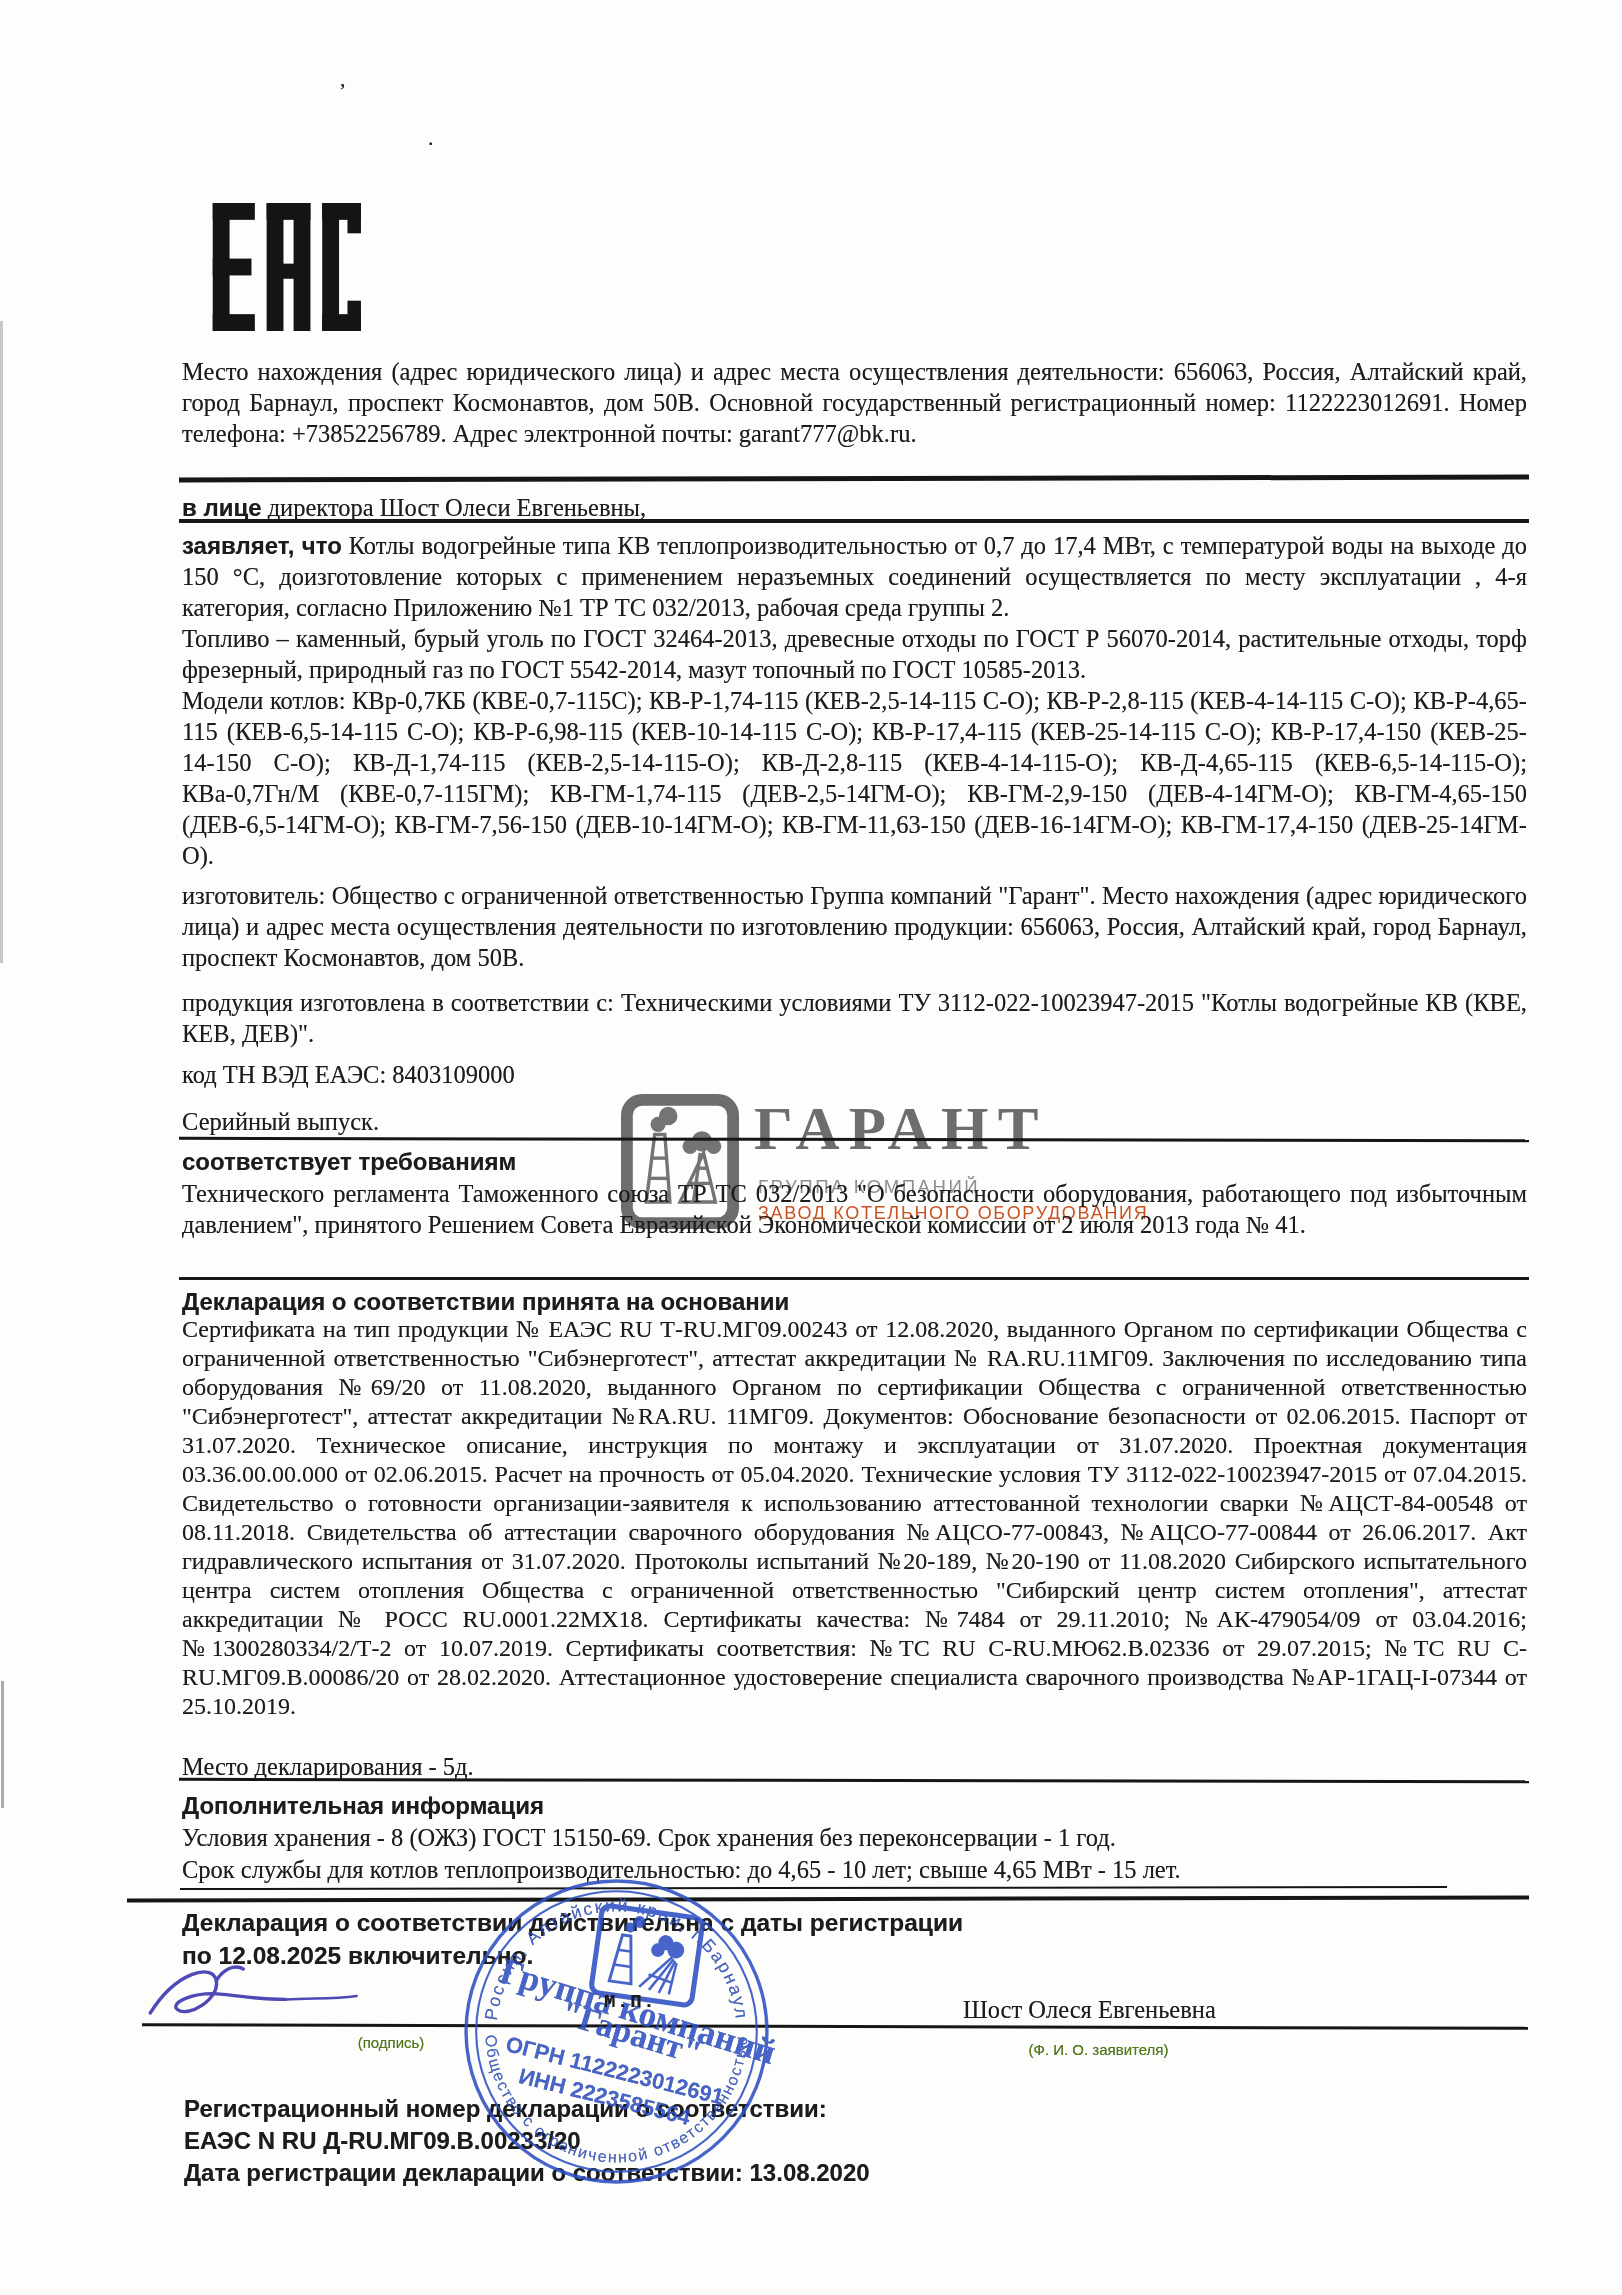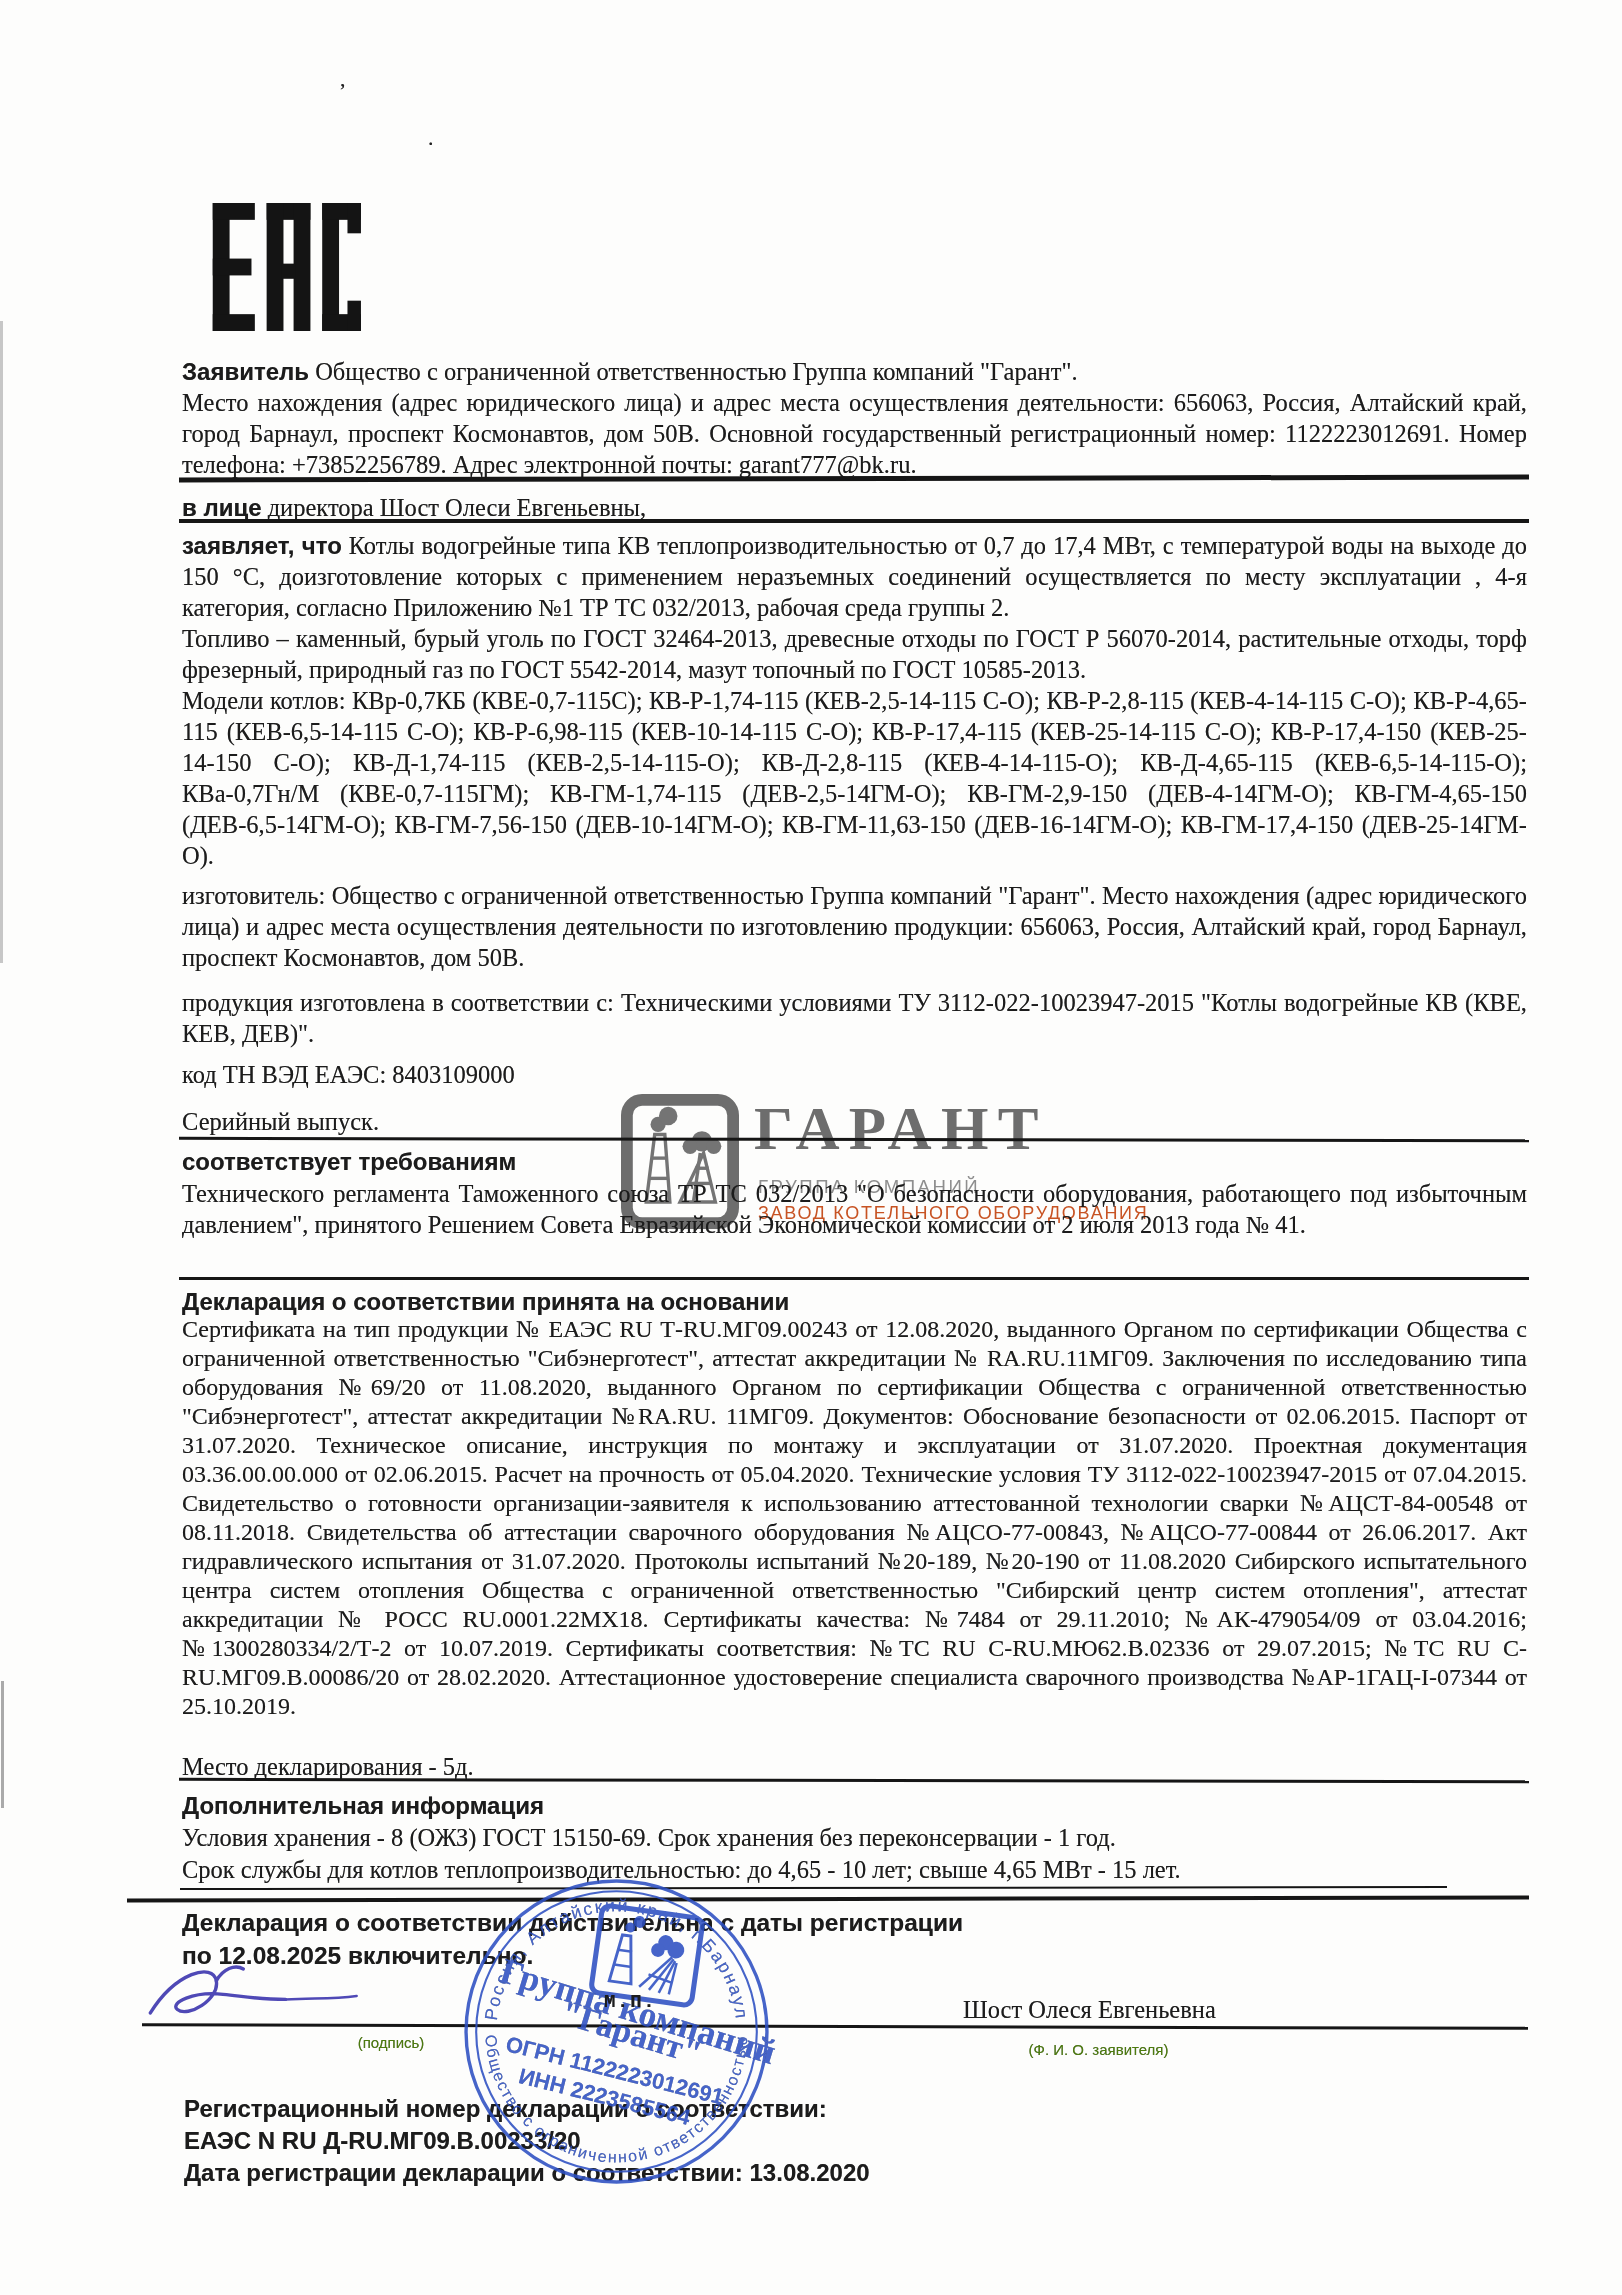--- a/index.html
+++ b/index.html
@@ -80,24 +80,20 @@
           <circle cx="82" cy="62" r="9"></circle>
           <circle cx="110" cy="62" r="9"></circle>
       </g>
     </svg>
   </div>
   <div class="abs wm wm-brand" style="left:754px;top:1098px">ГАРАНТ</div>
   <div class="abs wm wm-sub1" style="left:758px;top:1176px">ГРУППА КОМПАНИЙ</div>
   <div class="abs wm wm-sub2" style="left:758px;top:1203px">ЗАВОД КОТЕЛЬНОГО ОБОРУДОВАНИЯ</div>
 
   <div class="abs serif z2" style="left:182px;top:356px;width:1345px">
-    <p>
-      <span class="blabel">Заявитель</span>
-      <span>Общество с ограниченной ответственностью Группа компаний "Гарант".</span>
-    </p>
     <p class="just">Место нахождения (адрес юридического лица) и адрес места осуществления деятельности: 656063, Россия, Алтайский край, город Барнаул, проспект Космонавтов, дом 50В. Основной государственный регистрационный номер: 1122223012691. Номер телефона: +73852256789. Адрес электронной почты: garant777@bk.ru.</p>
   </div>
   <div class="rule" style="left:179px;top:476px;width:1350px;height:5px;transform:rotate(-.12deg)"></div>
 
   <p class="abs serif z2" style="left:182px;top:492px">
     <span class="blabel">в лице</span>
     <span>директора Шост Олеси Евгеньевны,</span>
   </p>
   <div class="rule" style="left:179px;top:519px;width:1350px;height:4.2px"></div>
 

